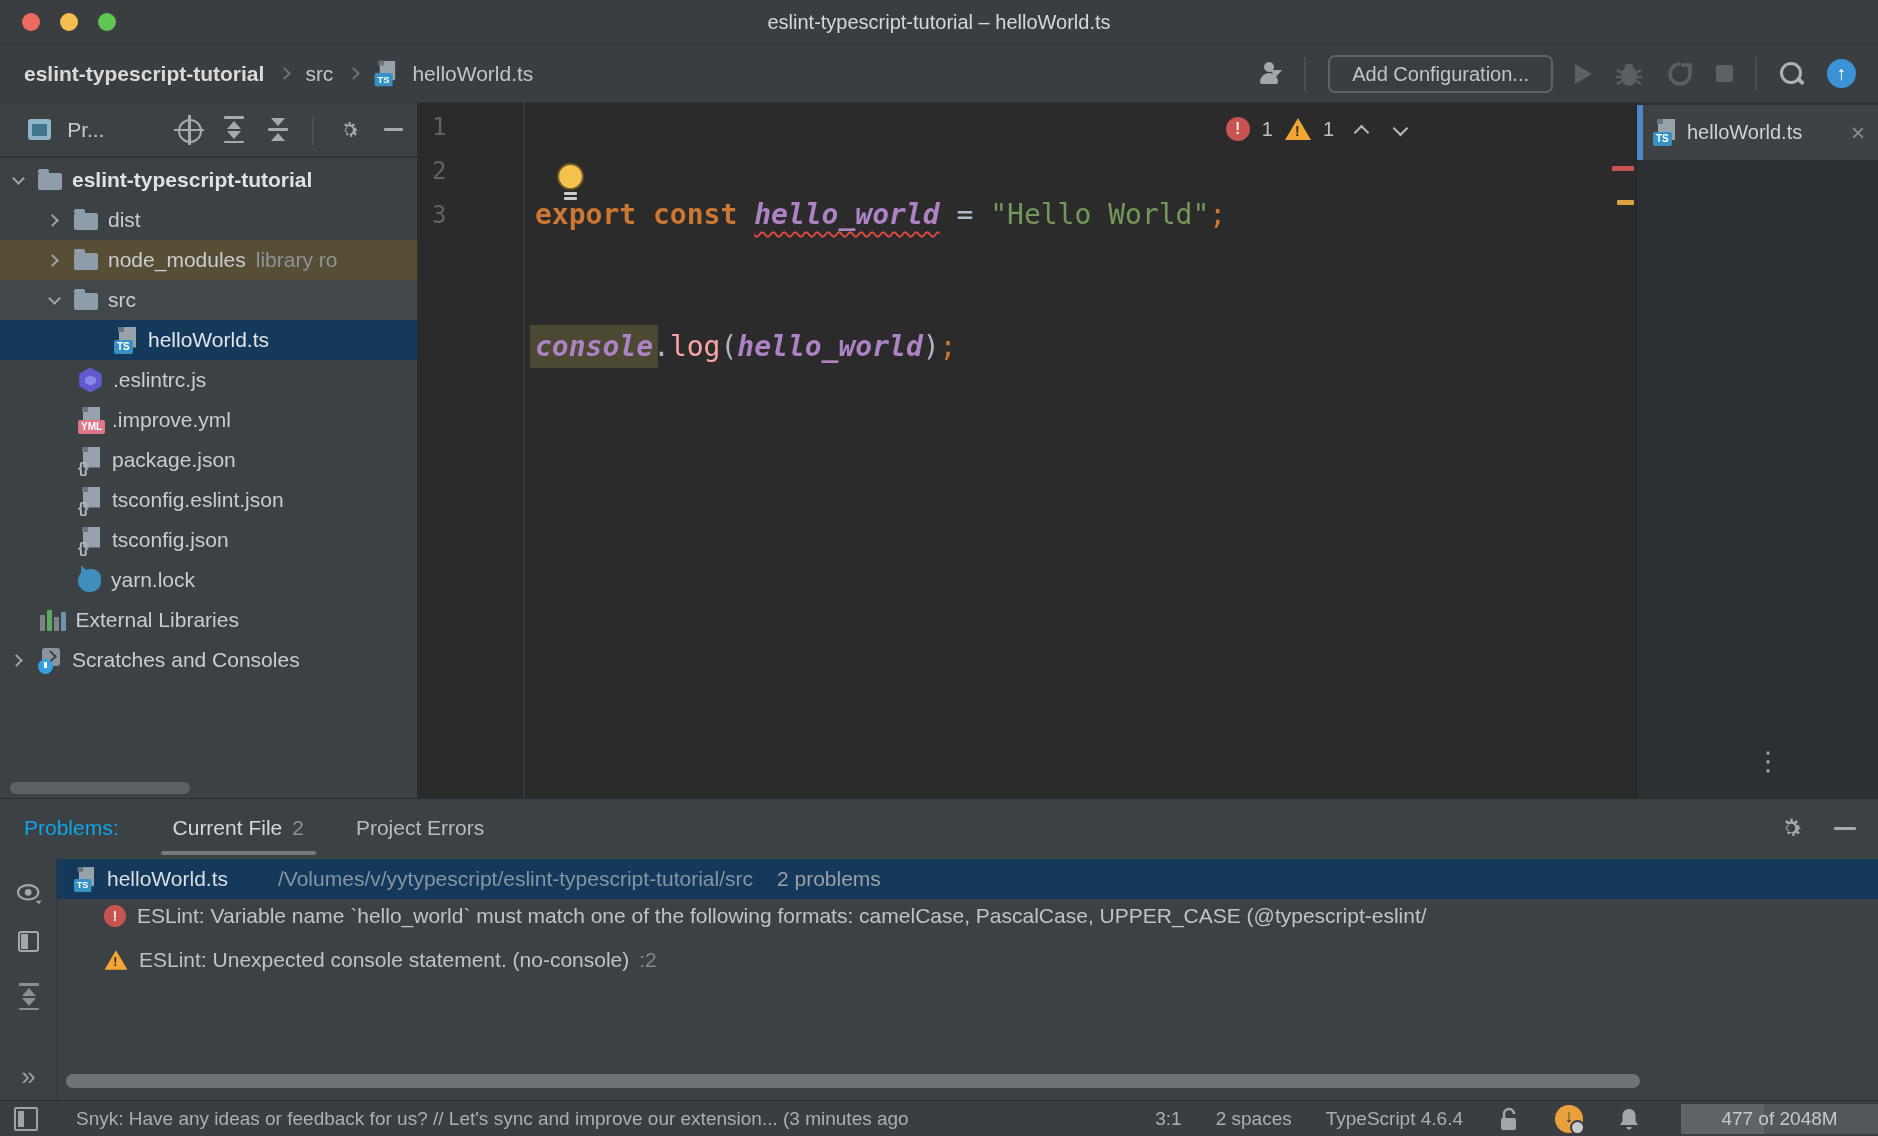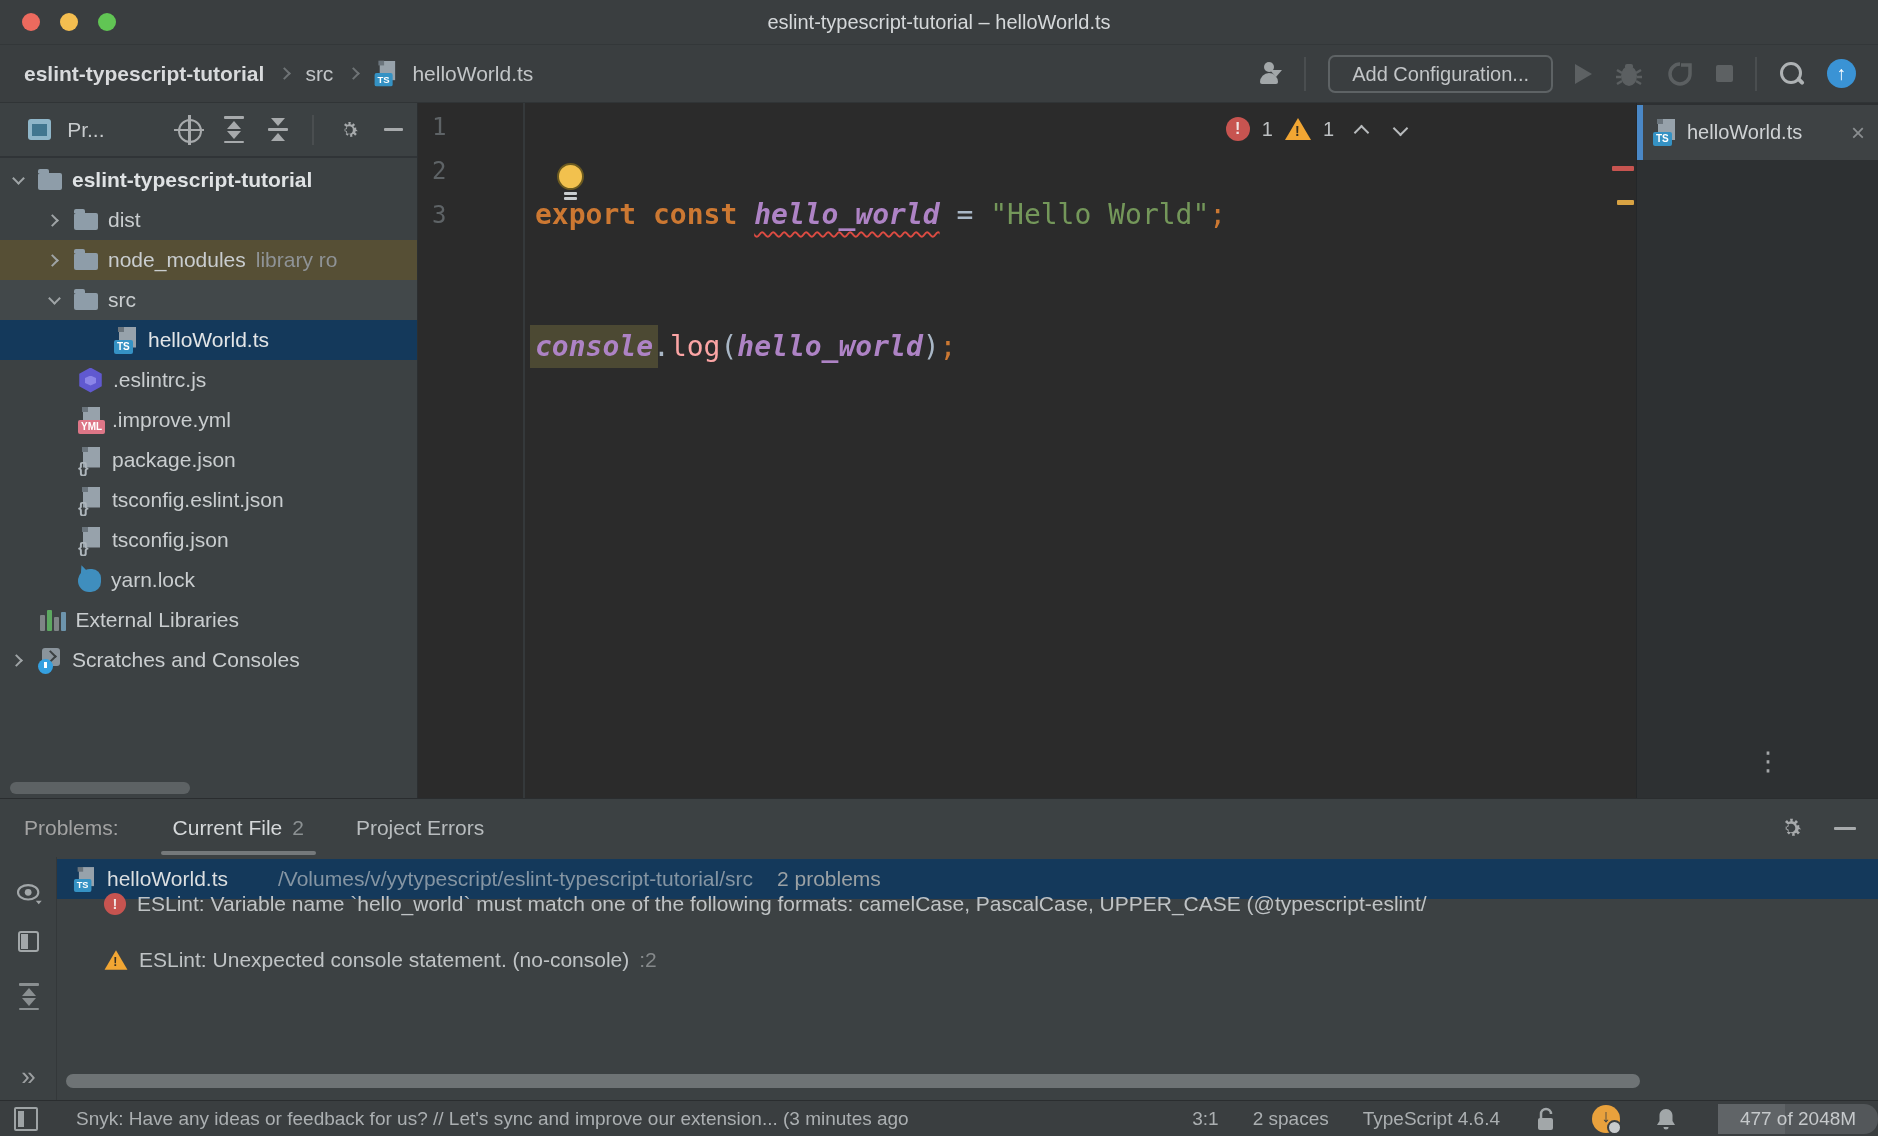--- a/index.html
+++ b/index.html
@@ -126,21 +126,21 @@
   .rightstrip { width:242px; background:#2D3032; border-left:1px solid #242729; position:relative; }
   .rtab { position:absolute; left:0; top:2px; width:242px; height:55px; background:#3E4244; display:flex; align-items:center; gap:10px; padding-left:16px; }
   .rtab::before { content:""; position:absolute; left:0; top:0; bottom:0; width:6px; background:#4A88C7; }
   .rtab .lbl { color:#CFD2D4; font-size:20px; }
   .rtab .close { margin-left:auto; padding-right:14px; color:#8A8E90; font-size:24px; }
   .more-dots { position:absolute; left:118px; top:652px; color:#A3A6A8; font-size:26px; letter-spacing:0; line-height:12px; }
 
   
   .problems { position:absolute; left:0; top:798px; width:1878px; height:302px; background:#3C4143; border-top:1px solid #2A2D2F; }
   .prob-head { height:58px; display:flex; align-items:center; padding-left:24px; position:relative; }
-  .prob-title { color:#a3a3a3; margin-right:42px; }
+  .prob-title { color:#0ea5e9; margin-right:42px; }
   .ptab { position:relative; height:58px; display:flex; align-items:center; gap:10px; padding:0 12px; margin-right:28px; }
   .ptab .t { color:#B8BCBE; }
   .ptab.active .t { color:#D5D8DA; }
   .ptab .n { color:#8C9193; }
   .ptab.active::after { content:""; position:absolute; left:0; right:0; bottom:2px; height:4px; border-radius:2px; background:#75797B; }
   .prob-head-right { position:absolute; right:22px; top:0; height:58px; display:flex; align-items:center; gap:30px; }
   .prob-body { position:absolute; left:0; top:58px; right:0; bottom:0; }
   .prob-toolbar { position:absolute; left:0; top:0; bottom:0; width:57px; border-right:1px solid #34383A; }
   .ptool { position:absolute; left:0; width:57px; display:flex; justify-content:center; }
   .icon-eye { position:relative; width:30px; height:22px; }
@@ -159,21 +159,21 @@
   
   .statusbar { position:absolute; left:0; top:1100px; width:1878px; height:36px; background:#3A3E40; border-top:1px solid #2A2D2F; display:flex; align-items:center; font-size:19px; color:#ABAFB1; }
   .sb-left { display:flex; align-items:center; gap:38px; padding-left:14px; flex:1; min-width:0; }
   .icon-toolwin { width:24px; height:24px; border:2.5px solid #9EA3A5; border-radius:2px; position:relative; flex:none; }
   .icon-toolwin::after { content:""; position:absolute; left:2px; top:2px; bottom:2px; width:6px; background:#9EA3A5; }
   .sb-msg { overflow:hidden; white-space:nowrap; max-width:1010px; }
   .sb-right { display:flex; align-items:center; gap:34px; padding-right:0; }
   .icon-snyk { position:relative; width:28px; height:28px; border-radius:50%; background:#E9A13C; flex:none; }
   .icon-snyk::before { content:"↓"; position:absolute; left:0; right:0; top:1px; text-align:center; color:#3A3E40; font-weight:bold; font-size:18px; }
   .icon-snyk::after { content:""; position:absolute; right:-2px; bottom:-2px; width:11px; height:11px; border-radius:50%; background:#C8CBCD; border:2px solid #3A3E40; }
-  .memory { position:relative; width:160px; height:30px; background:#53575A; margin-left:6px;border-radius:14px; }
+  .memory { position:relative; width:197px; height:30px; background:#53575A; margin-left:6px; }
   .memory .used { position:absolute; left:0; top:0; bottom:0; width:42%; background:#606467; }
   .memory .txt { position:relative; display:block; text-align:center; line-height:30px; color:#C6C9CB; }
   svg { display:block; }
 </style>
 </head>
 <body>
 
 <div id="app">
 
   <div class="titlebar">
@@ -445,21 +445,21 @@
         <span class="icon-file" style="margin-left:16px;transform:scale(.92)">
           <span class="doc"></span>
             <span class="fold"></span>
           <span class="badge ts">TS</span>
         </span>
         <span class="fname">helloWorld.ts</span>
         <span class="fpath">/Volumes/v/yytypescript/eslint-typescript-tutorial/src</span>
         <span class="fmeta">2 problems</span>
       </div>
 
-      <div class="prow" style="top:27px">
+      <div class="prow" style="top:39px">
         <span class="sev-error" style="margin-left:46px;transform:scale(.92)"></span>
         <span class="msg">ESLint: Variable name `hello_world` must match one of the following formats: camelCase, PascalCase, UPPER_CASE (@typescript-eslint/</span>
       </div>
       <div class="prow" style="top:83px">
         <span class="sev-warn" style="margin-left:46px;transform:scale(.88)"></span>
         <span class="msg">ESLint: Unexpected console statement. (no-console)</span>
         <span class="loc">:2</span>
       </div>
 
       <div class="hscroll-prob"></div>

